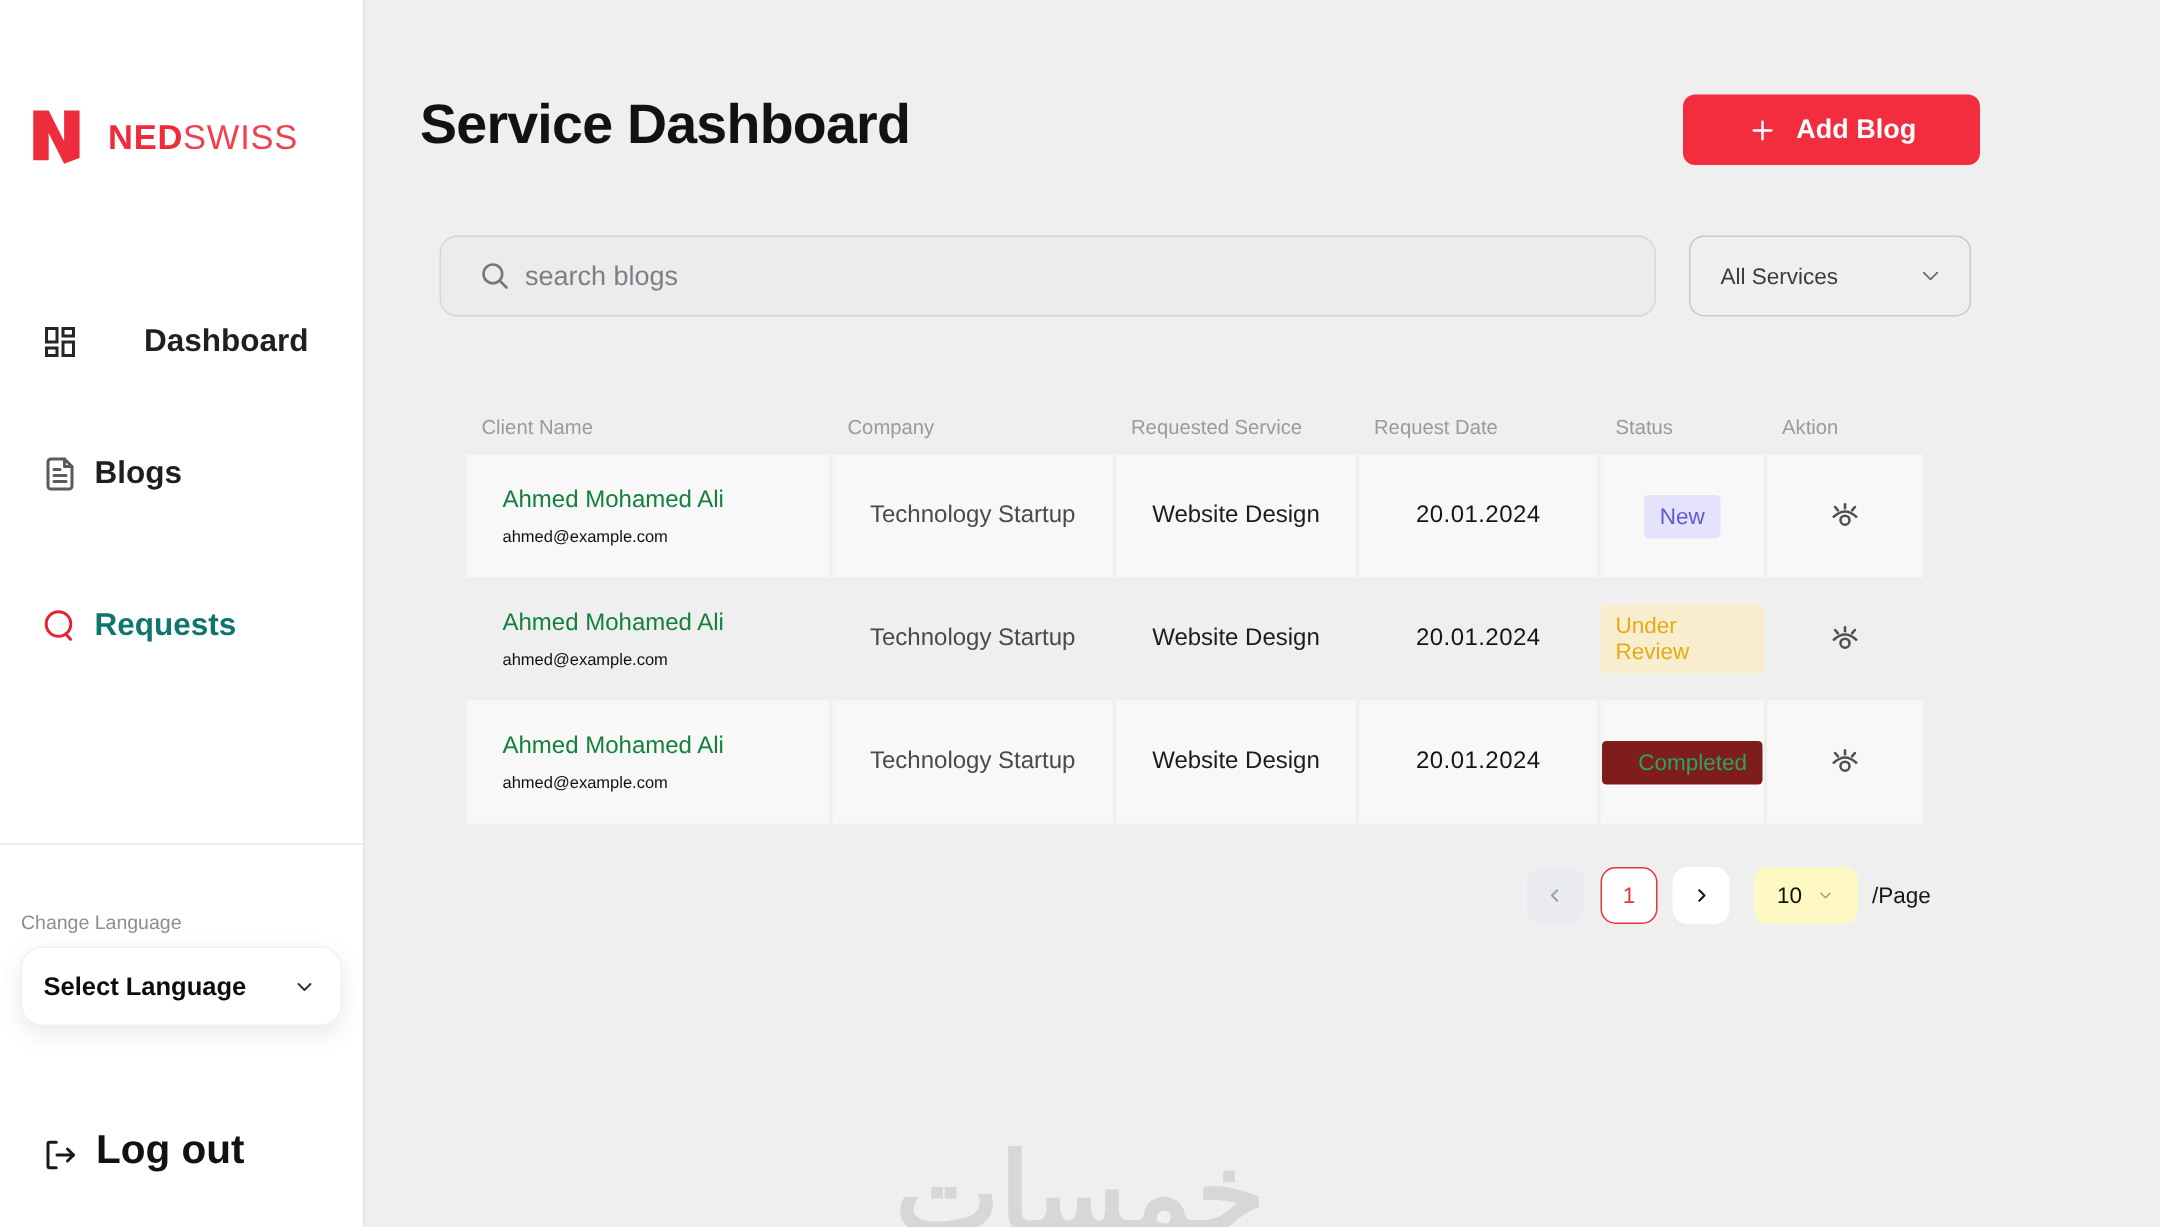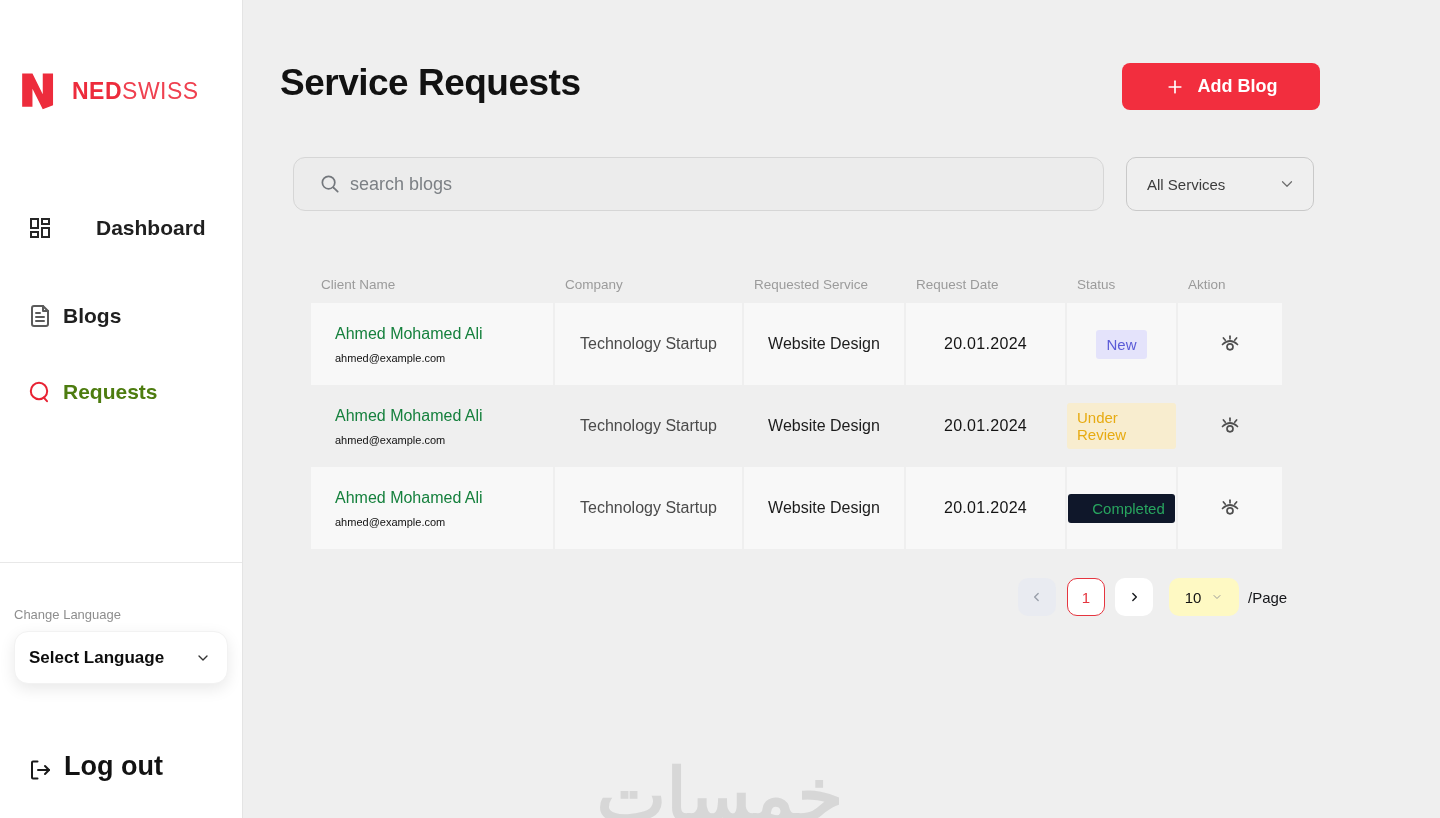--- a/index.html
+++ b/index.html
@@ -24,21 +24,21 @@
   .logo-word .bold { font-weight:800; }
   .logo-word .light { font-weight:300; color:#ef4150; }
 
   .nav-item {
     position:absolute; left:28px; display:flex; align-items:center; gap:11px;
     font-size:21px; font-weight:600; color:#1f1f1f; cursor:pointer; white-space:nowrap;
   }
   .nav-item .nicon { width:24px; height:24px; }
   #nav-dashboard { top:216px;gap:44px; }
   #nav-blogs { top:304px; }
-  #nav-requests { top:380px; color:#4d7c0f; }
+  #nav-requests { top:405px; color:#0f766e; }
 
   .side-divider { position:absolute; left:0; top:562px; width:242px; border-top:1px solid #e8e8e8; }
 
   .change-lang-label { position:absolute; left:14px; top:607px; font-size:13px; color:#8e8e8e; }
   .select-language {
     position:absolute; left:14px; top:631px; width:214px; height:53px;
     background:#ffffff; border:1px solid #f2f2f2; border-radius:14px;
     box-shadow:0 5px 16px rgba(0,0,0,0.09);
     display:flex; align-items:center; justify-content:space-between;
     padding:0 16px 0 14px; font-size:17px; font-weight:700; color:#0d0d0d; cursor:pointer;
@@ -92,21 +92,21 @@
   .trow.shaded .cell { background:#f8f8f8; }
   .cell.client { flex-direction:column; align-items:flex-start; justify-content:center; padding-left:24px; }
   .client-name { font-size:16px; color:#15803d; }
   .client-email { margin-top:9px; font-size:11px; font-weight:400; color:#101010; }
   .cell.company { color:#4a4a4a; }
   .cell.service { color:#1c1c1c; }
   .cell.date { color:#141414; letter-spacing:0.3px; }
   .badge { display:inline-block; padding:6px 10px; border-radius:3px; font-size:15px; }
   .badge.status-new { background:#e4e3fb; color:#5b5bd7; }
   .badge.status-review { background:#f8edcf; color:#e7ab12; }
-  .badge.status-completed { background:#0f172a; color:#28a55f;padding-left:24px; }
+  .badge.status-completed { background:#7f1d1d; color:#28a55f;padding-left:24px; }
   .cell.action { color:#4f4f4f; cursor:pointer; }
 
   
   .pagination { position:absolute; left:1018px; top:578px; display:flex; align-items:center; }
   .pg-btn {
     width:38px; height:38px; border-radius:10px; border:none; cursor:pointer;
     display:flex; align-items:center; justify-content:center; background:#ffffff;
     font-family:inherit;
   }
   .pg-prev { background:#e9ebf1; color:#9aa0ab; cursor:default; }
@@ -193,21 +193,21 @@
       <svg width="24" height="24" viewBox="0 0 24 24" fill="none" stroke="#1a1a1a" stroke-width="2" stroke-linecap="round" stroke-linejoin="round">
         <path d="M9.5 3.5H5a1 1 0 0 0-1 1v15a1 1 0 0 0 1 1h4.5"></path>
         <path d="M10 12h11"></path>
           <path d="m17 8 4 4-4 4"></path>
       </svg>
     </span>
     <span>Log out</span>
   </div>
 </aside>
 
-<h1 class="page-title">Service Requests</h1>
+<h1 class="page-title">Service Dashboard</h1>
 
 <button class="add-blog-btn">
   <span>
     <svg width="20" height="20" viewBox="0 0 24 24" fill="none" stroke="#ffffff" stroke-width="2" stroke-linecap="round">
         <path d="M12 5v14"></path>
         <path d="M5 12h14"></path>
       </svg>
   </span>
   <span>Add Blog</span>
 </button>

